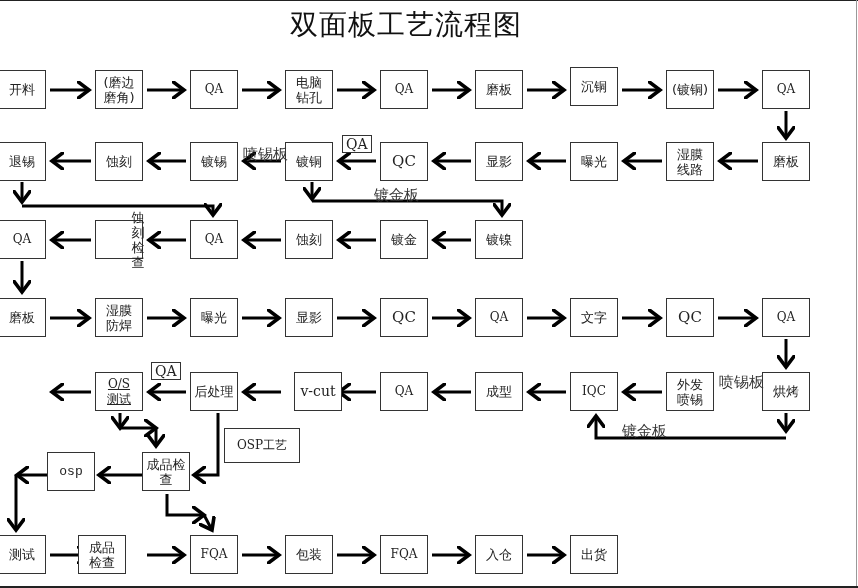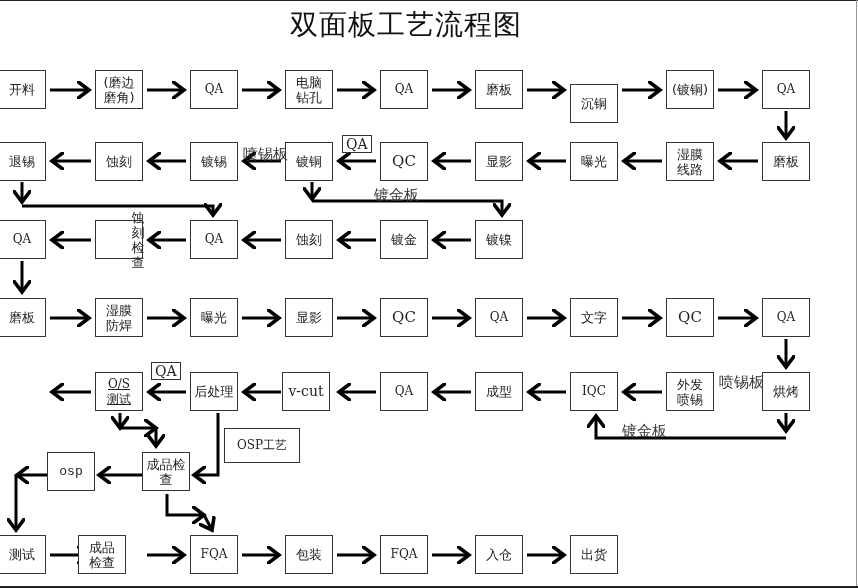--- a/index.html
+++ b/index.html
@@ -108,21 +108,21 @@
 <div class="box" style="left:285px;top:70px">
     <span class="ml" style="white-space: pre-line;">电脑
 钻孔</span>
   </div>
 <div class="box serif" style="left:380px;top:70px">
     <span>QA</span>
   </div>
 <div class="box" style="left:475px;top:70px">
     <span>磨板</span>
   </div>
-<div class="box" style="left:570px;top:84px">
+<div class="box" style="left:570px;top:67px">
     <span>沉铜</span>
   </div>
 <div class="box" style="left:666px;top:70px">
     <span>(镀铜)</span>
   </div>
 <div class="box serif" style="left:762px;top:70px">
     <span>QA</span>
   </div>
 
 <div class="box" style="left:-2px;top:142px">
@@ -207,21 +207,21 @@
     <span>QA</span>
   </div>
 
 <div class="box serif" style="left:95px;top:372px">
     <span class="ml" style="white-space: pre-line; text-decoration: underline;">O/S
 测试</span>
   </div>
 <div class="box" style="left:190px;top:372px">
     <span>后处理</span>
   </div>
-<div class="box serif" style="left:282px;top:372px;font-size:14px">
+<div class="box serif" style="left:294px;top:372px;font-size:14px">
     <span>v-cut</span>
   </div>
 <div class="box serif" style="left:380px;top:372px">
     <span>QA</span>
   </div>
 <div class="box" style="left:475px;top:372px">
     <span>成型</span>
   </div>
 <div class="box serif" style="left:570px;top:372px">
     <span>IQC</span>

